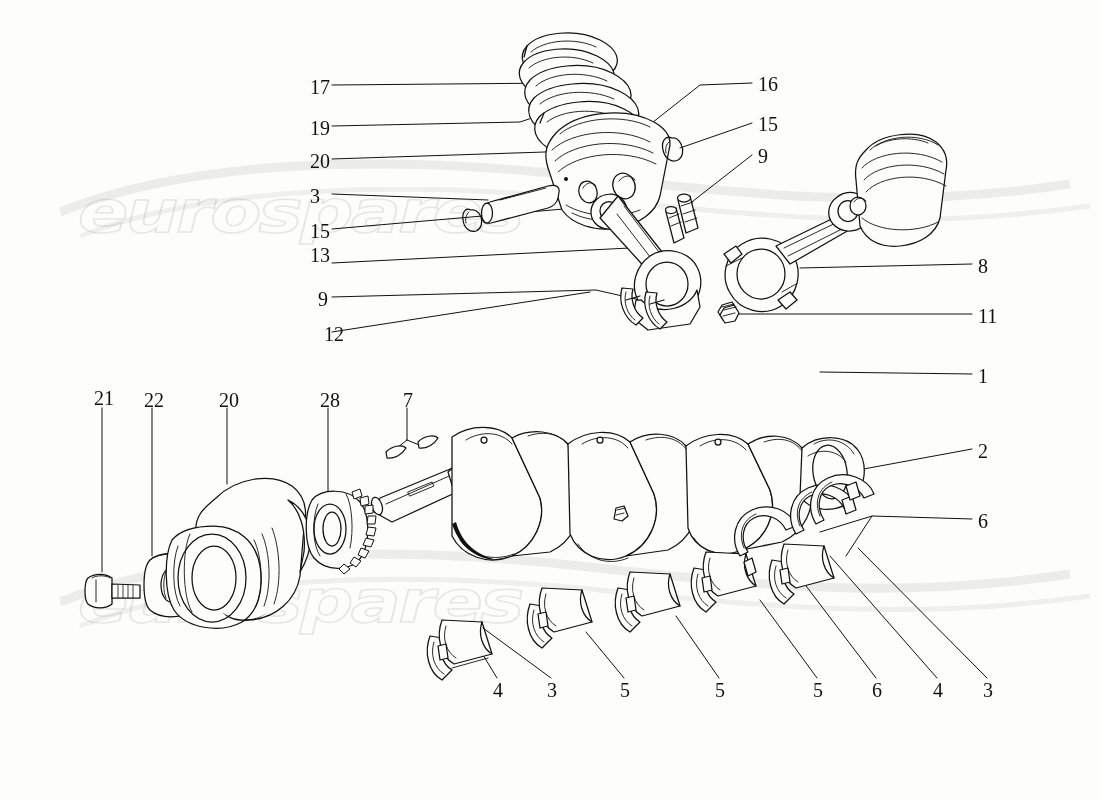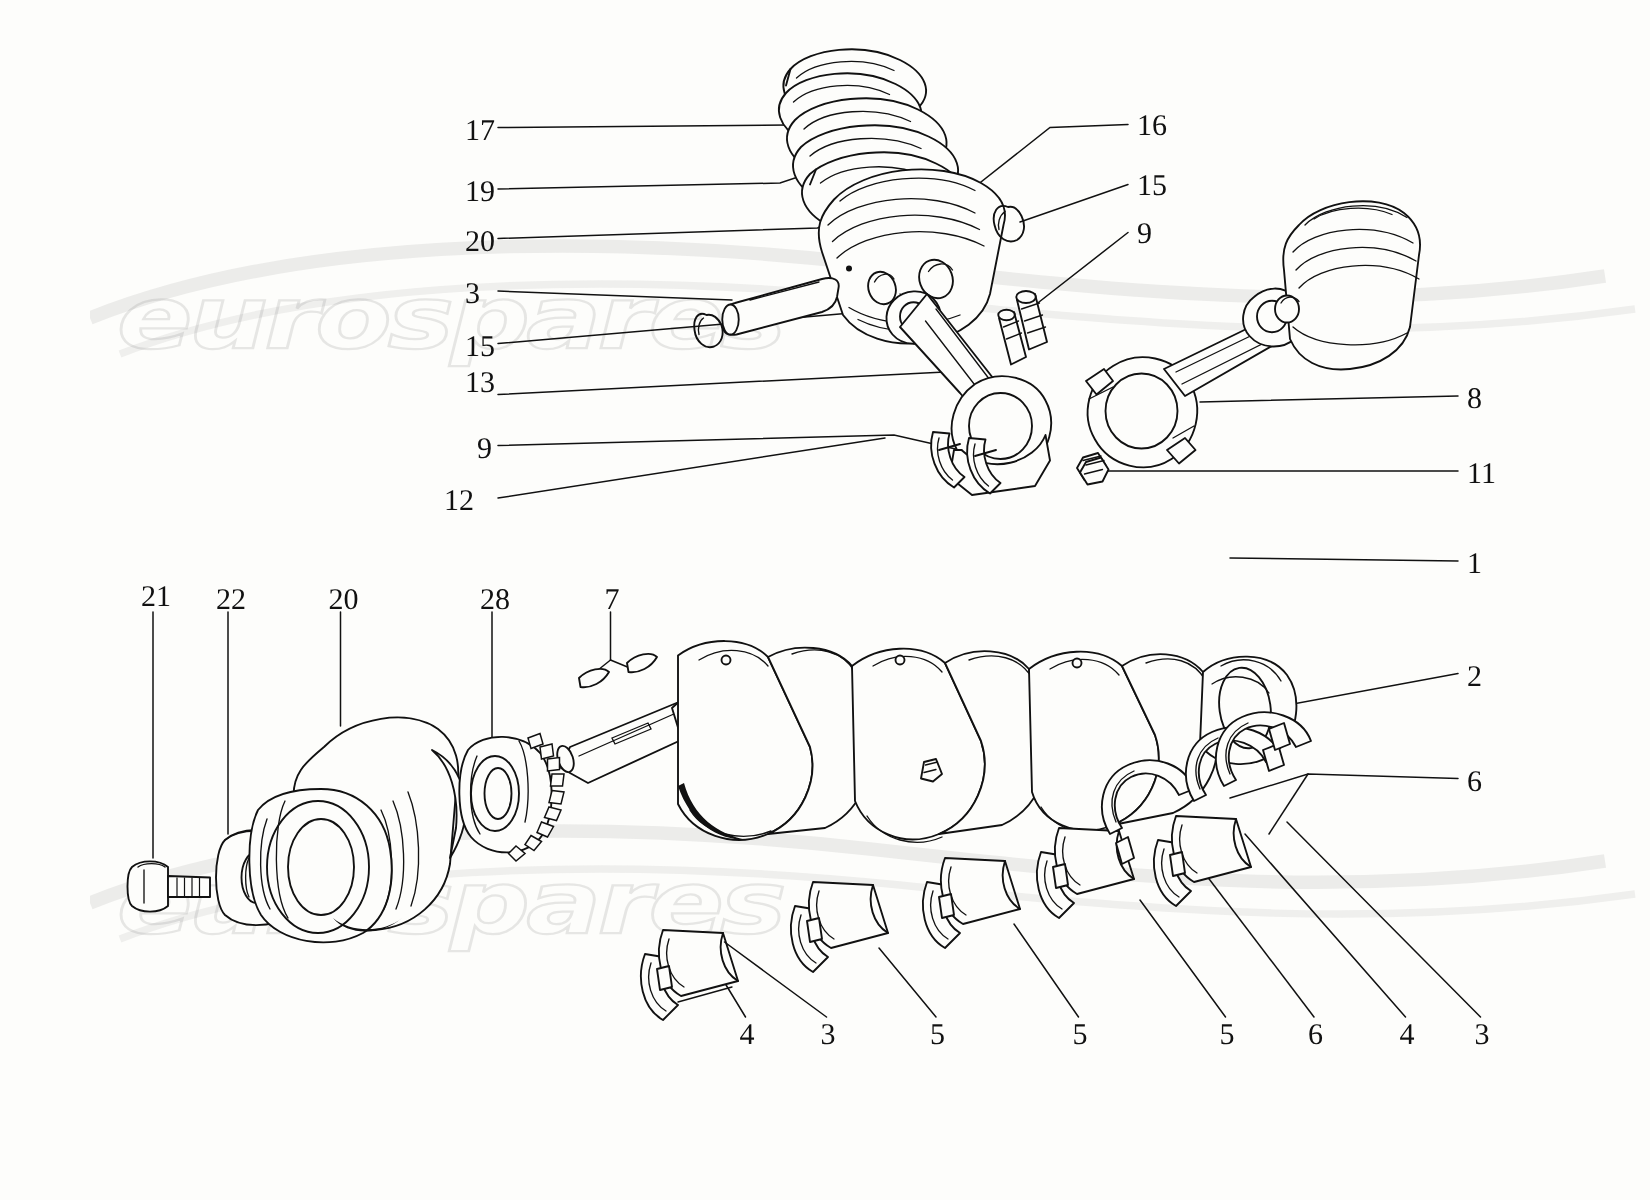--- a/index.html
+++ b/index.html
@@ -443,21 +443,21 @@
 
   <div>
 
     <div class="lbl" style="left:310px;top:76px">17</div>
     <div class="lbl" style="left:310px;top:117px">19</div>
     <div class="lbl" style="left:310px;top:150px">20</div>
     <div class="lbl" style="left:310px;top:185px">3</div>
     <div class="lbl" style="left:310px;top:220px">15</div>
     <div class="lbl" style="left:310px;top:244px">13</div>
     <div class="lbl" style="left:318px;top:288px">9</div>
-    <div class="lbl" style="left:296px;top:323px">12</div>
+    <div class="lbl" style="left:324px;top:323px">12</div>
 
     <div class="lbl" style="left:758px;top:73px">16</div>
     <div class="lbl" style="left:758px;top:113px">15</div>
     <div class="lbl" style="left:758px;top:145px">9</div>
 
     <div class="lbl" style="left:978px;top:255px">8</div>
     <div class="lbl" style="left:978px;top:305px">11</div>
     <div class="lbl" style="left:978px;top:365px">1</div>
     <div class="lbl" style="left:978px;top:440px">2</div>
     <div class="lbl" style="left:978px;top:510px">6</div>

